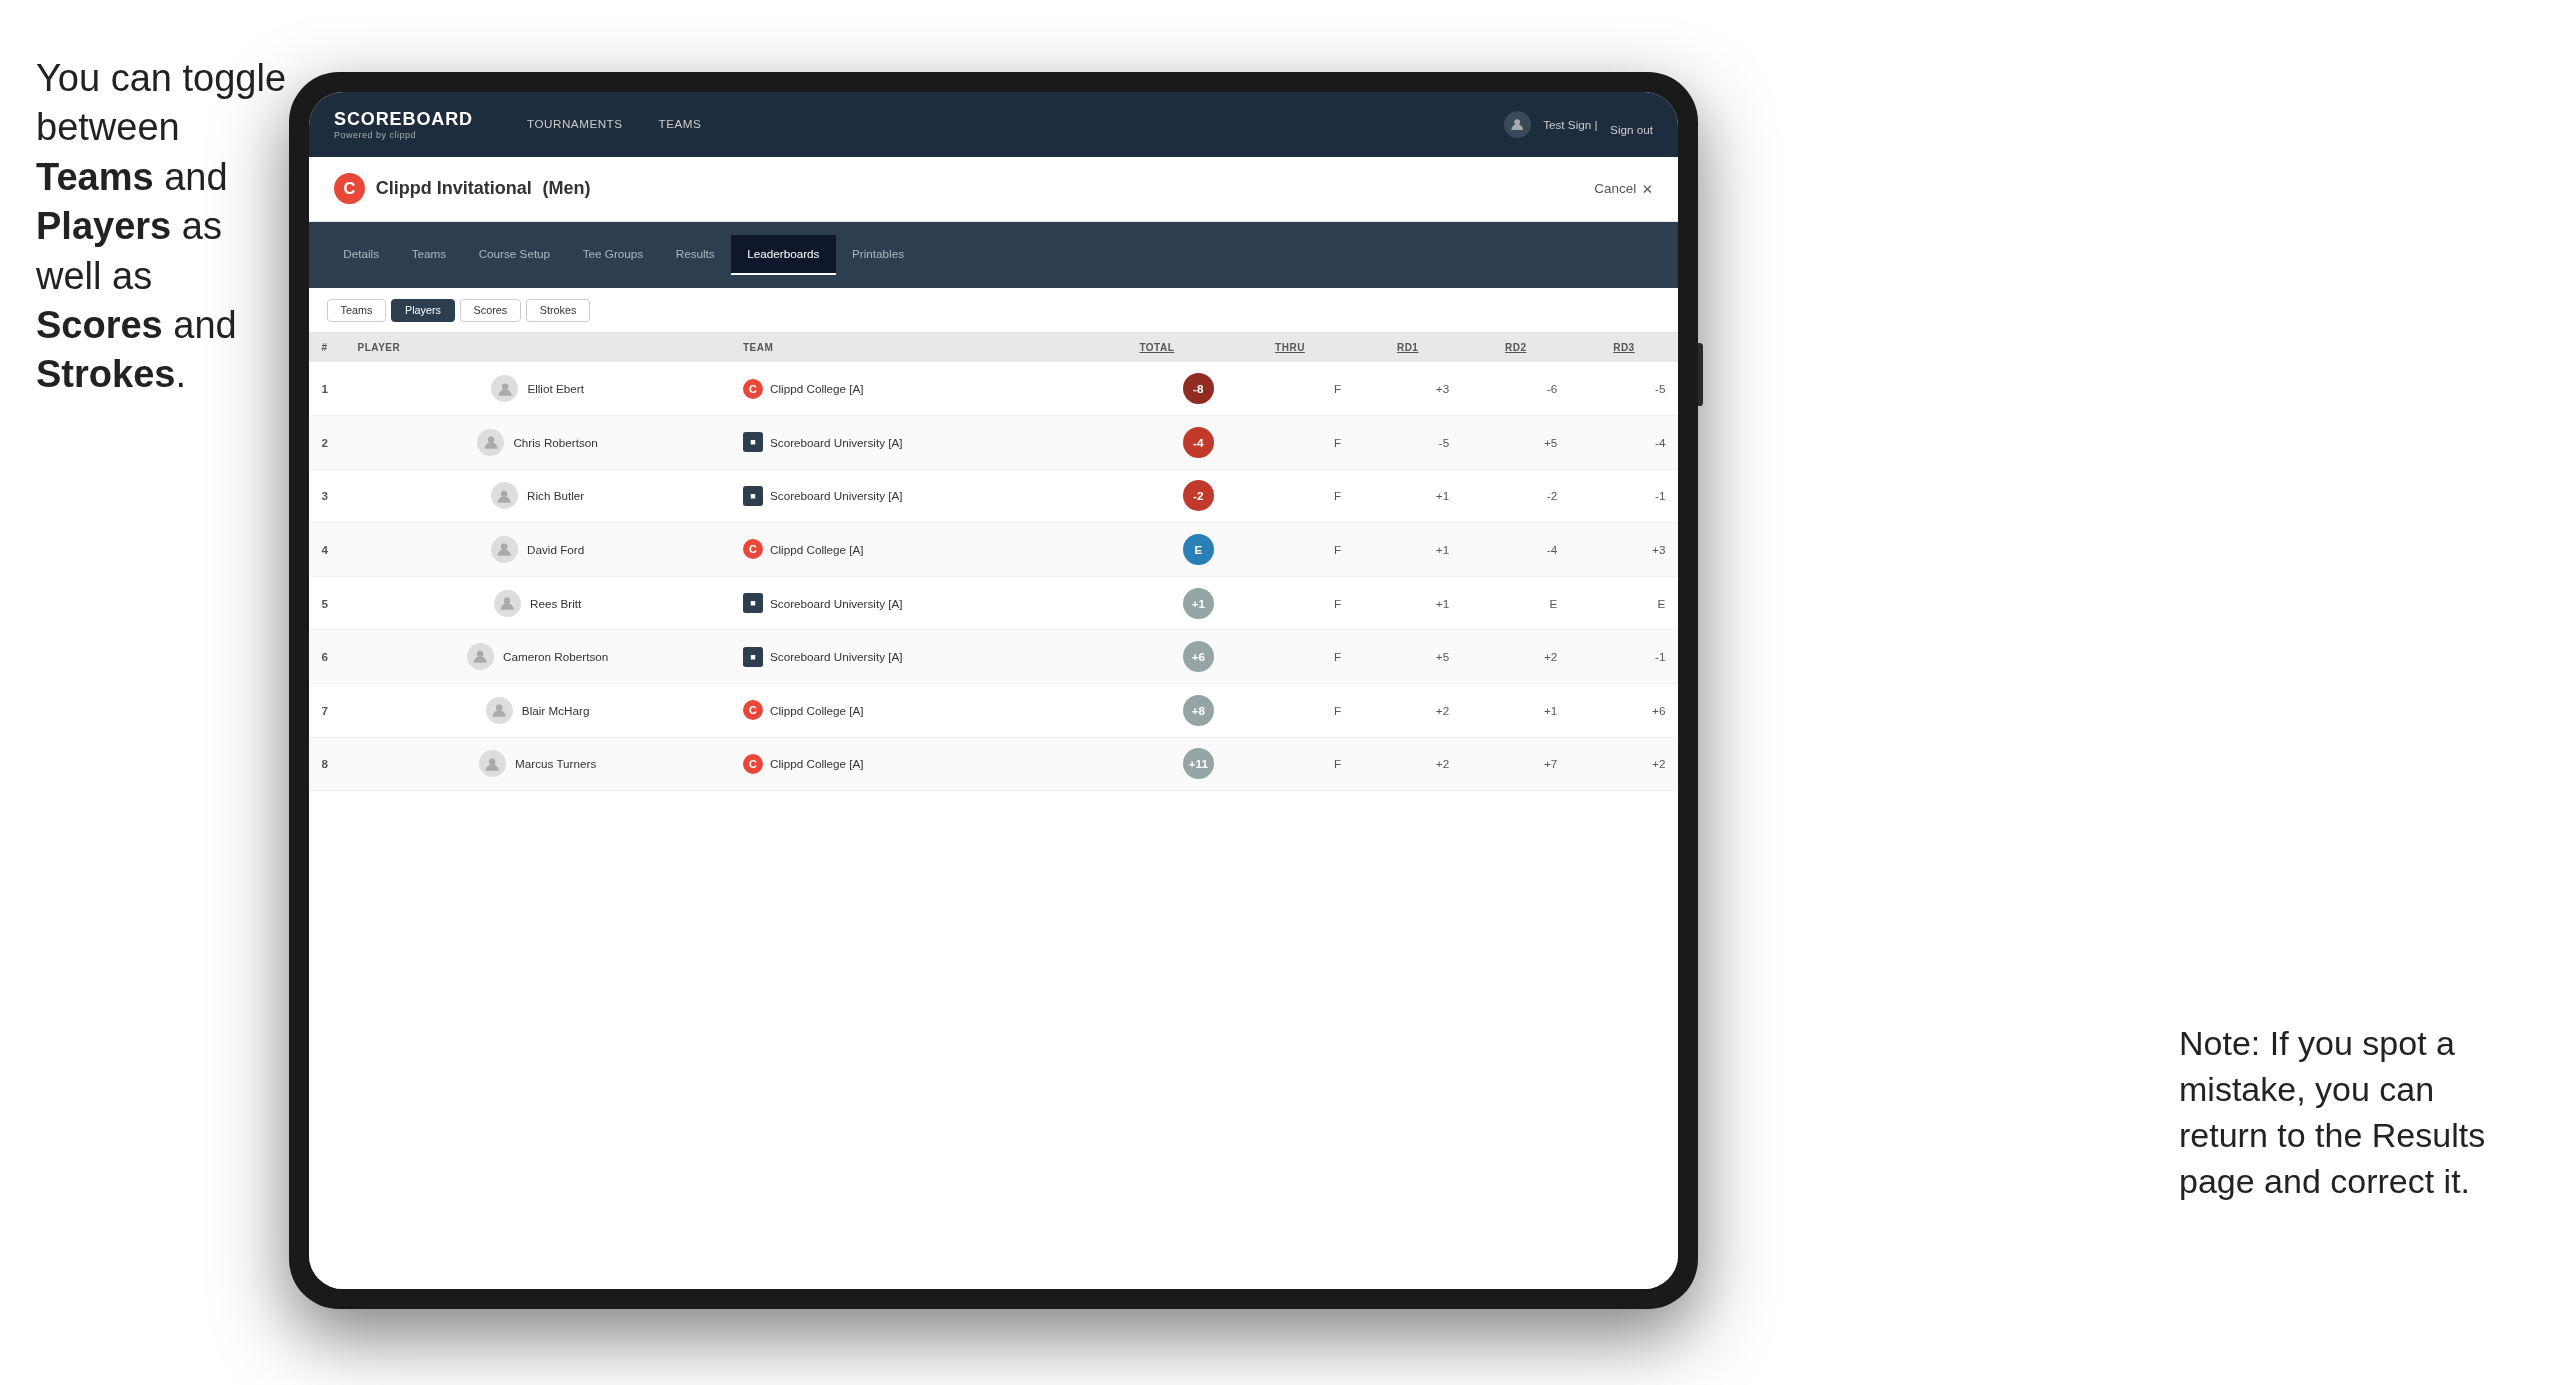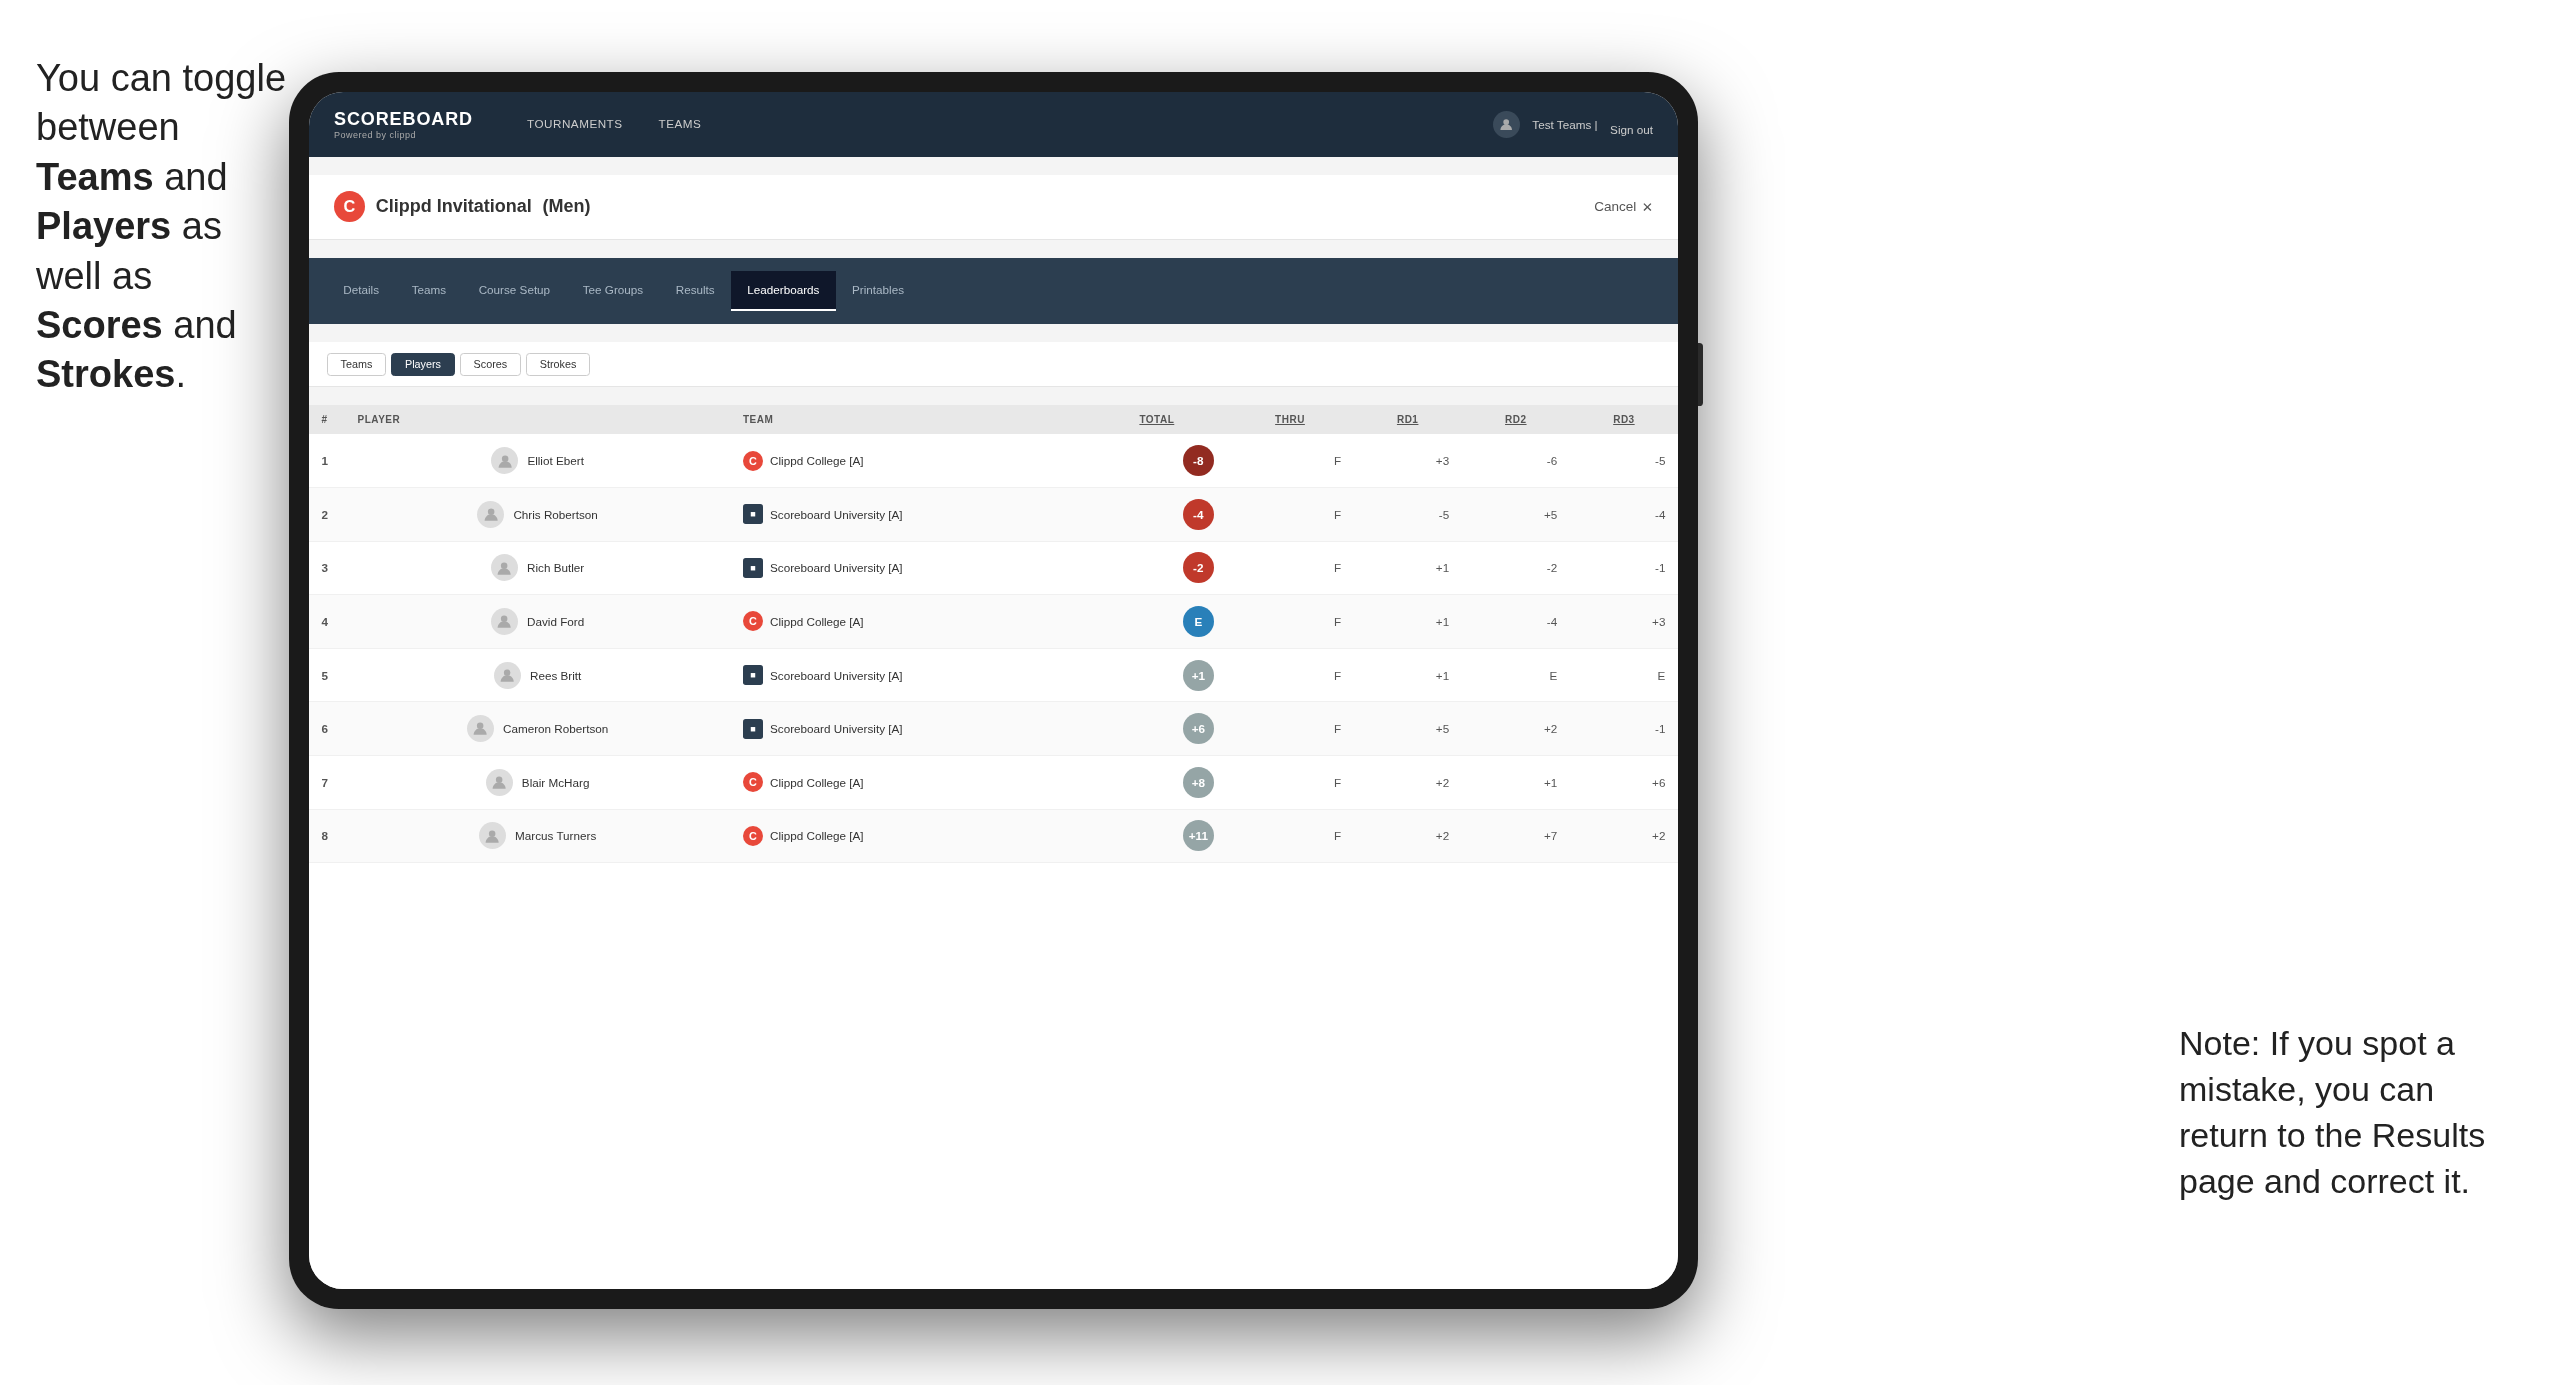--- a/index.html
+++ b/index.html
@@ -63,21 +63,20 @@
       padding: 20px;
     }
     .ipad-screen {
       width: 100%;
       height: 100%;
       background: #f4f4f4;
       border-radius: 34px;
       overflow: hidden;
       display: flex;
       flex-direction: column;
-      gap: 18px;
     }
 
     
     .app-header {
       background: #1e2d3d;
       display: flex;
       align-items: center;
       padding: 0 25px;
       height: 65px;
       flex-shrink: 0;
@@ -367,21 +366,21 @@
         <div class="nav-link">TOURNAMENTS</div>
         <div class="nav-link">TEAMS</div>
       </div>
       <div class="header-right">
         <div class="user-avatar-small">
           <svg viewBox="0 0 20 20" xmlns="http://www.w3.org/2000/svg">
             <circle cx="10" cy="7" r="4"></circle>
             <path d="M2 18c0-4.4 3.6-8 8-8s8 3.6 8 8H2z"></path>
           </svg>
         </div>
-        <span class="user-info">Test Teams |</span>
+        <span class="user-info">Test Sign |</span>
         <span class="sign-out">Sign out</span>
       </div>
     </div>
 
     <div class="tournament-header">
       <div class="tournament-title">
         <div class="clippd-c">C</div>
         <span>Clippd Invitational</span>
         <span>(Men)</span>
       </div>

